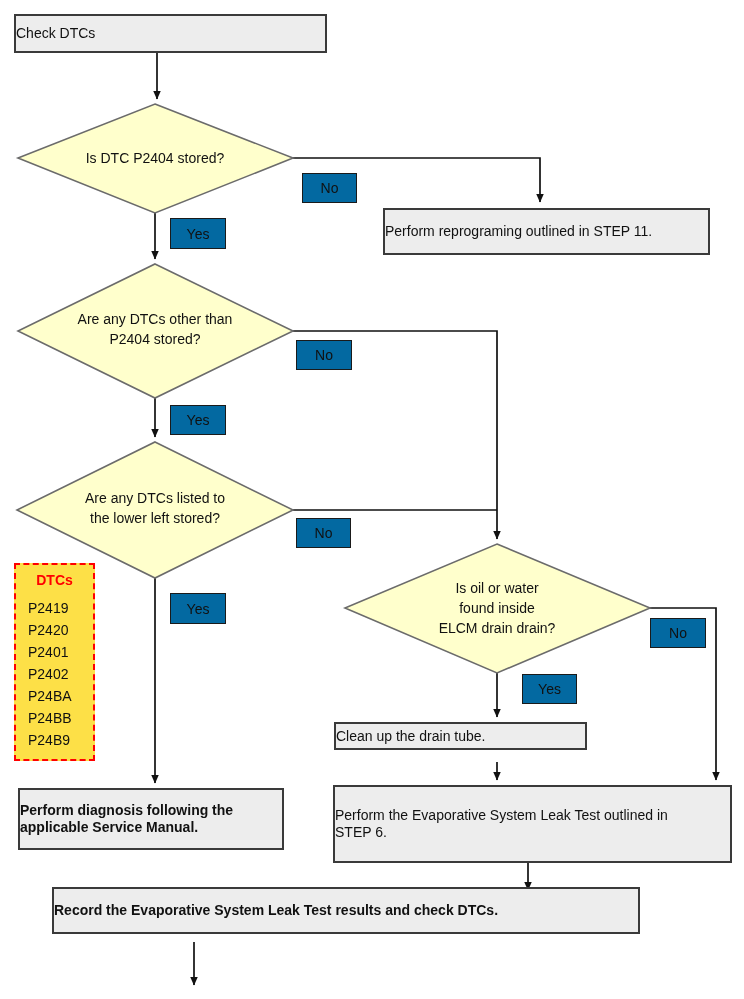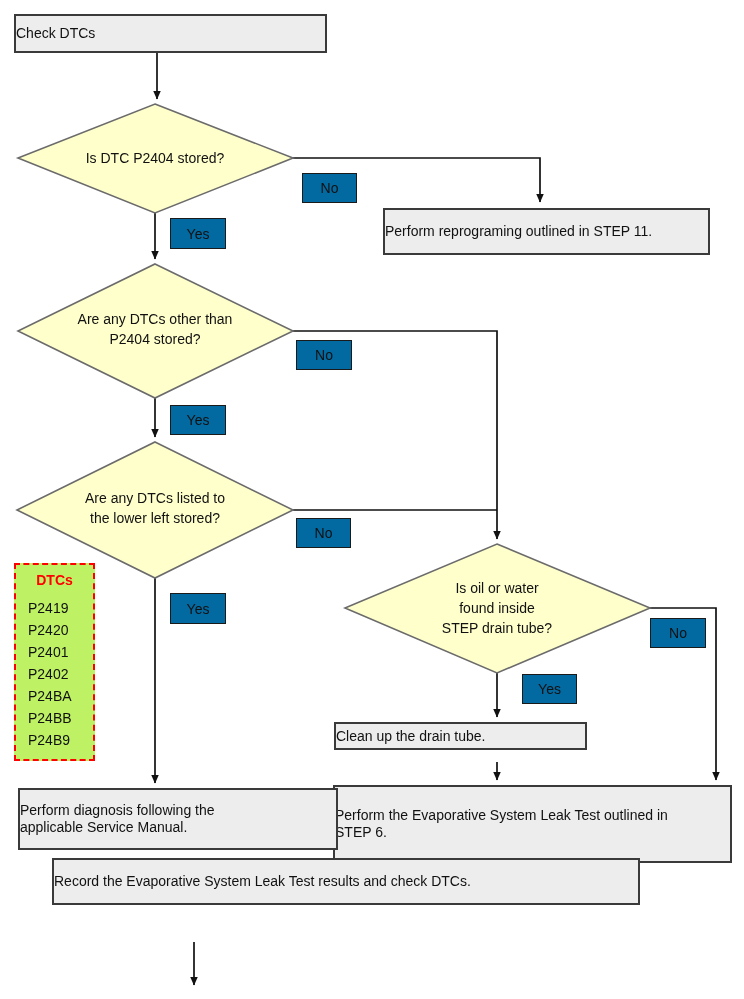--- a/index.html
+++ b/index.html
@@ -18,21 +18,21 @@
   .edge-label{
     position:absolute;box-sizing:border-box;
     background:#0369a1;border:1.5px solid #1a1a1a;
     display:flex;align-items:center;justify-content:center;
   }
   .diamond-text{
     position:absolute;text-align:center;line-height:20px;
   }
   .dtc-box{
     position:absolute;left:14px;top:563px;width:81px;height:198px;
-    box-sizing:border-box;border:2px dashed #ff0000;background:#bef264;
+    box-sizing:border-box;border:2px dashed #ff0000;background:#fde047;
   }
   .dtc-title{
     color:#ff0000;font-weight:bold;text-align:center;margin-top:7px;font-size:14px;
   }
   .dtc-codes{margin-top:9px;padding-left:12px;line-height:22px;font-size:14px;}
 </style>
 </head>
 <body>
 
 <div id="canvas">
@@ -73,47 +73,47 @@
 
   <div class="process" style="left:334px;top:722px;width:253px;height:28px;">
     <span>Clean up the drain tube.</span>
   </div>
 
   <div class="process" style="left:333px;top:785px;width:399px;height:78px;">
       <div>Perform the Evaporative System Leak Test outlined in</div>
       <div>STEP 6.</div>
     </div>
 
-  <div class="process" style="left:18px;top:788px;width:320px;height:62px;">
+  <div class="process" style="left:18px;top:788px;width:266px;height:62px;font-weight:bold;">
       <div>Perform diagnosis following the</div>
       <div>applicable Service Manual.</div>
     </div>
 
-  <div class="process" style="left:52px;top:858px;width:588px;height:47px;">
+  <div class="process" style="left:52px;top:887px;width:588px;height:47px;font-weight:bold;">
     <span>Record the Evaporative System Leak Test results and check DTCs.</span>
   </div>
 
   <div class="diamond-text" style="left:35px;top:148px;width:240px;">
     <span>Is DTC P2404 stored?</span>
   </div>
 
   <div class="diamond-text" style="left:55px;top:309px;width:200px;">
       <div>Are any DTCs other than</div>
       <div>P2404 stored?</div>
     </div>
 
   <div class="diamond-text" style="left:55px;top:488px;width:200px;">
       <div>Are any DTCs listed to</div>
       <div>the lower left stored?</div>
     </div>
 
   <div class="diamond-text" style="left:417px;top:578px;width:160px;">
       <div>Is oil or water</div>
       <div>found inside</div>
-      <div>STEP drain tube?</div>
+      <div>ELCM drain drain?</div>
     </div>
 
   <div class="edge-label" style="left:302px;top:173px;width:55px;height:30px;">
     <span>No</span>
   </div>
   <div class="edge-label" style="left:170px;top:218px;width:56px;height:31px;">
     <span>Yes</span>
   </div>
   <div class="edge-label" style="left:296px;top:340px;width:56px;height:30px;">
     <span>No</span>

